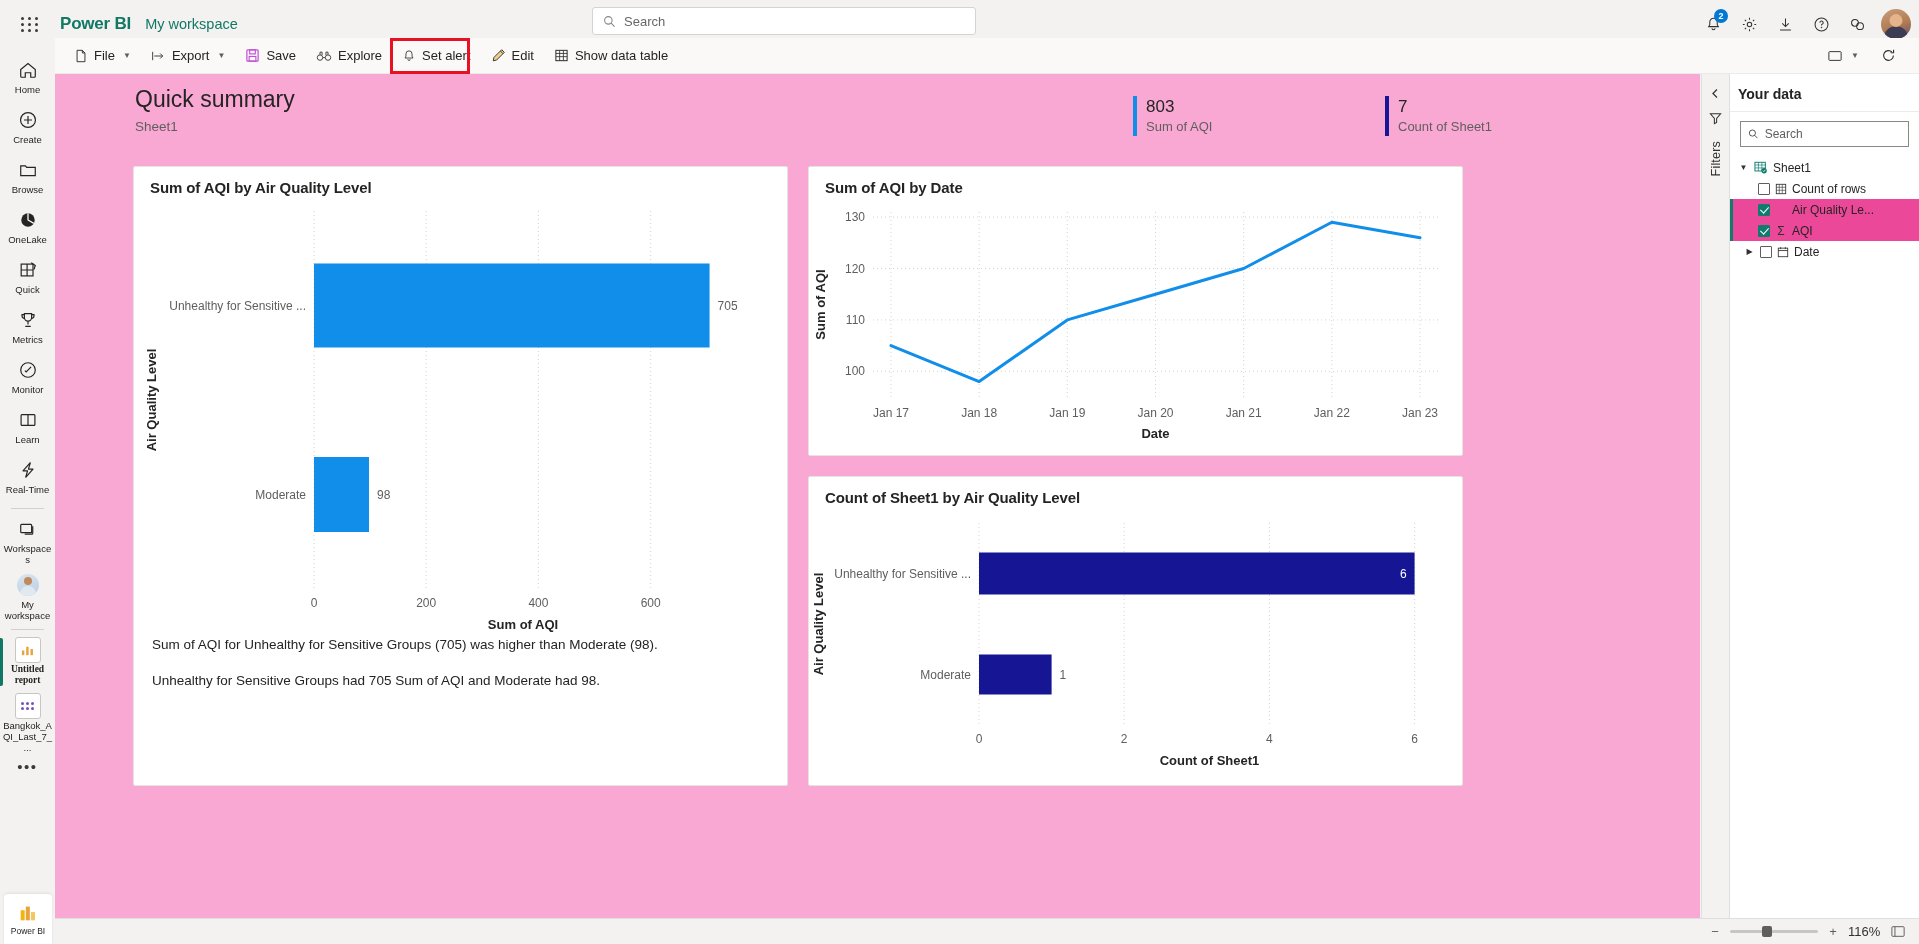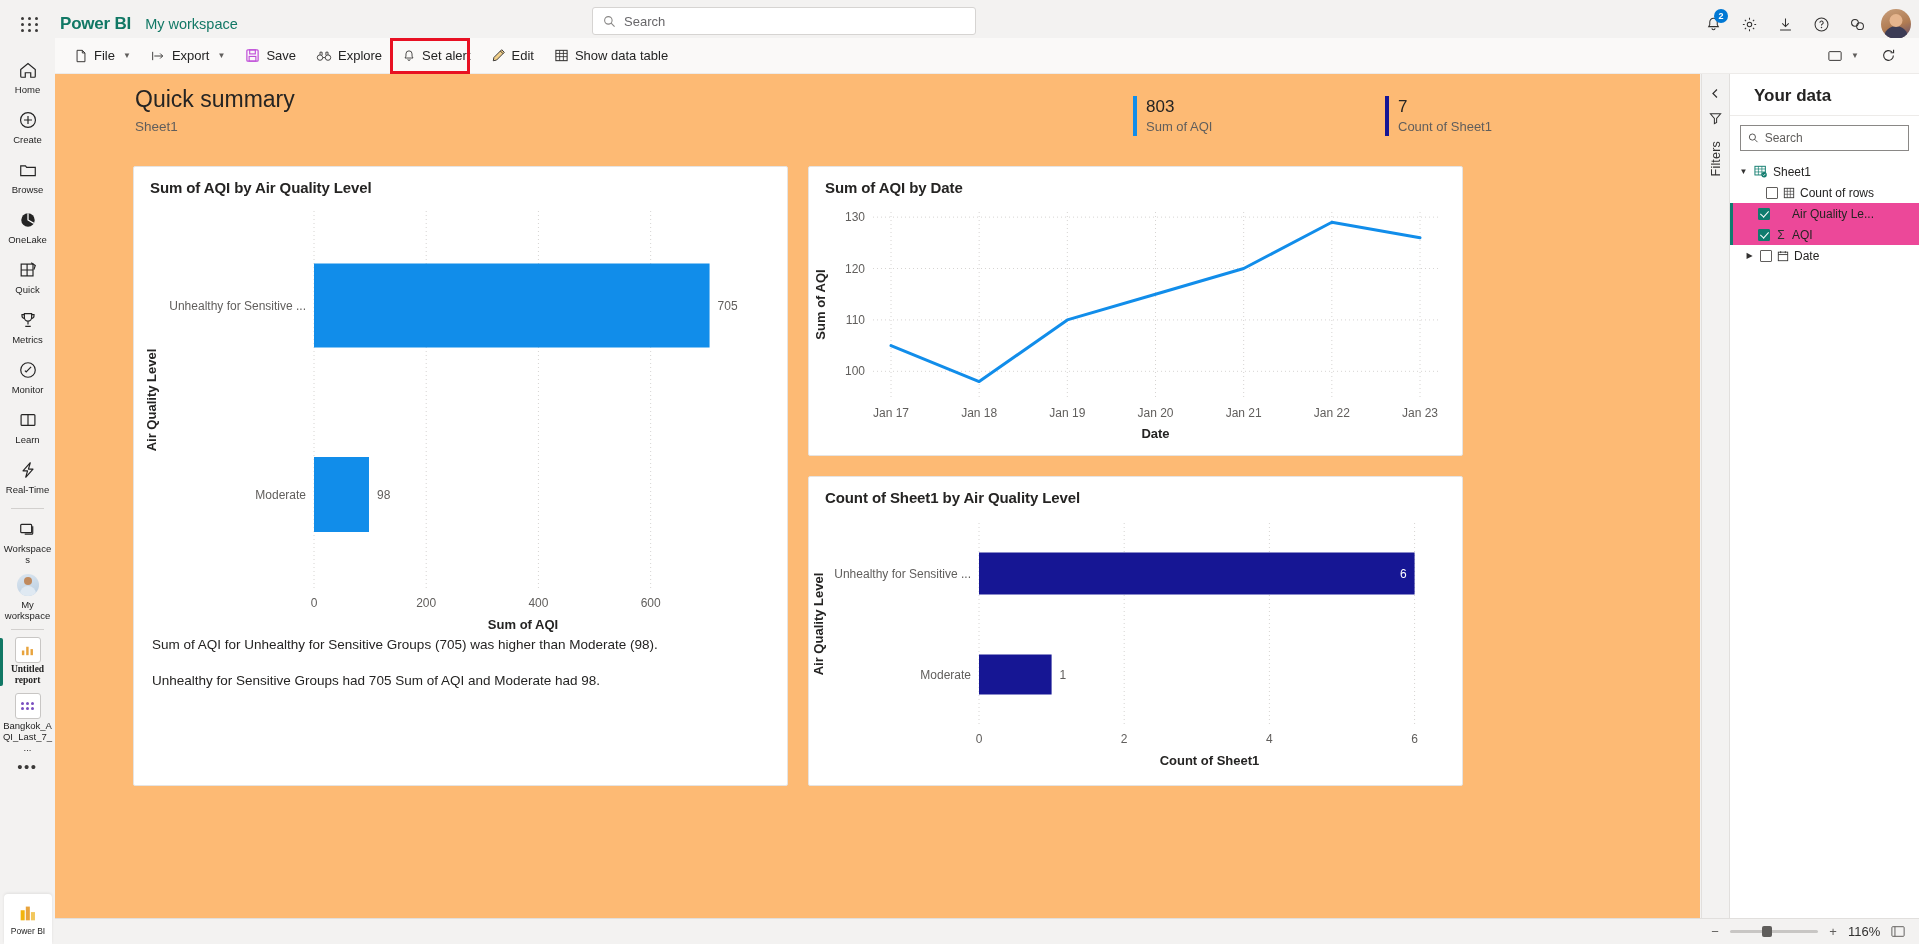--- a/index.html
+++ b/index.html
@@ -136,21 +136,21 @@
   .chev { font-size: 8px; color: #605e5c; margin-left: 2px; }
   .cmd-right { position: absolute; right: 12px; display: flex; align-items: center; gap: 2px; }
   .edit-highlight {
     position: absolute; left: 390px; top: 38px; width: 80px; height: 36px;
     border: 3px solid #e81123; pointer-events: none; z-index: 30;
   }
 
   
   .canvas {
     position: absolute; left: 55px; top: 74px; width: 1645px; height: 870px;
-    background: #fdba74; overflow: hidden;
+    background: #f9a8d4; overflow: hidden;
   }
   .page-title {
     position: absolute; left: 80px; top: 12px;
     font-size: 23px; color: #252423; font-weight: normal;
   }
   .page-sub {
     position: absolute; left: 80px; top: 45px;
     font-size: 13.5px; color: #605e5c;
   }
   .kpis { position: absolute; left: 1078px; top: 22px; display: flex; gap: 12px; }
@@ -195,21 +195,21 @@
     writing-mode: vertical-rl; transform: rotate(180deg);
     font-size: 12.5px; color: #323130; margin-top: 16px; letter-spacing: .2px;
   }
   .filter-ico { margin-top: 8px; }
 
   
   .rightpane {
     position: absolute; left: 1729px; top: 74px; width: 190px; height: 870px;
     background: #fff; border-left: 1px solid #e1dfdd; padding: 0;
   }
-  .rp-title { font-size: 17px; font-weight: bold; color: #252423; padding: 12px 12px 9px 24px; }
+  .rp-title { font-size: 14px; font-weight: bold; color: #252423; padding: 12px 12px 9px 8px; }
   .rp-sep { height: 1px; background: #edebe9; }
   .rp-search {
     margin: 9px 10px 6px 10px; height: 26px; border: 1px solid #8a8886;
     display: flex; align-items: center; padding: 0 7px; background: #fff;
   }
   .rp-search input {
     border: none; outline: none; font-size: 12px; width: 100%; margin-left: 6px;
     font-family: "Liberation Sans", sans-serif; color: #323130;
   }
   .rp-search input::placeholder { color: #605e5c; }
@@ -659,21 +659,21 @@
         <span class="tw">▼</span>
         <svg width="14" height="13" viewBox="0 0 16 15">
           <rect x="1" y="1.5" width="12" height="10" fill="none" stroke="#107c6e" stroke-width="1.1"></rect>
           <path d="M1 4.6h12M1 8h12M5 1.5v10M9 1.5v10" stroke="#107c6e" stroke-width=".8"></path>
           <circle cx="11.6" cy="11.2" r="3.1" fill="#107c6e"></circle>
           <path d="M10.2 11.2l1 1 1.9-2" fill="none" stroke="#fff" stroke-width="1"></path>
         </svg>
         <span class="tlabel">Sheet1</span>
       </div>
 
-      <div class="tnode" style="padding-left:36px">
+      <div class="tnode" style="padding-left:28px">
         <span class="cbx"></span>
         <svg width="12" height="12" viewBox="0 0 14 14">
             <rect x="1.5" y="1.5" width="11" height="11" fill="none" stroke="#323130" stroke-width="1"></rect>
             <path d="M1.5 5h11M1.5 8.5h11M5 1.5v11M8.5 1.5v11" stroke="#323130" stroke-width=".7"></path>
           </svg>
         <span class="tlabel">Count of rows</span>
       </div>
 
       <div class="tnode sel" style="padding-left:28px">
         <span class="cbx on"></span>

